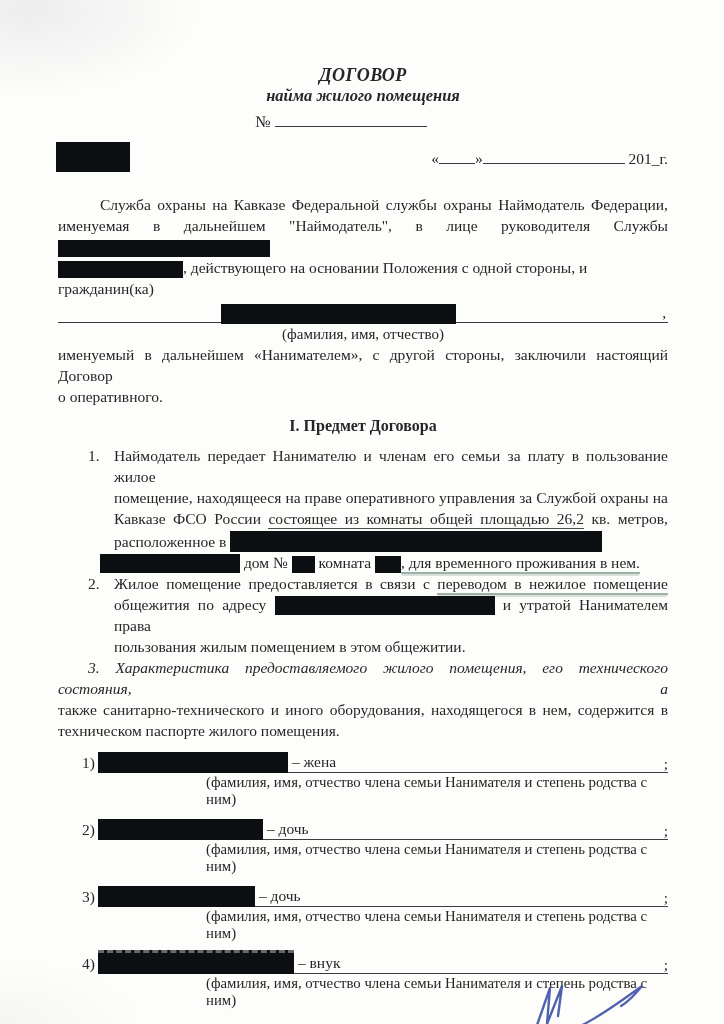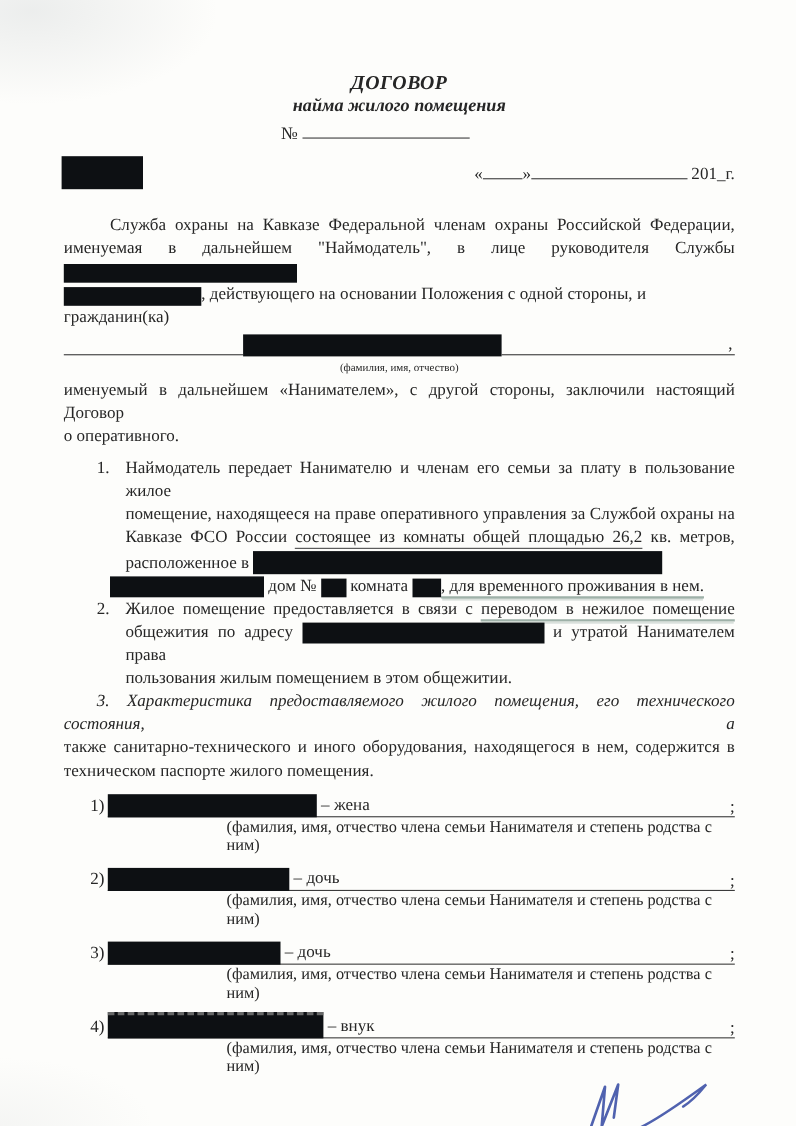--- a/index.html
+++ b/index.html
@@ -47,21 +47,21 @@
   
   .intro{margin-top:18px;}
   .indent1{text-indent:42px;}
   .fio-line{
     display:flex;align-items:flex-end;height:23px;margin-top:1px;
   }
   .fio-seg{flex:1;border-bottom:1.5px solid #3a3a3a;height:100%;}
   .fio-seg.first{flex:.8;}
   .fio-box{width:235px;height:20px;background:#0d1013;align-self:flex-end;margin-bottom:-1px;}
   .fio-comma{border-bottom:1.5px solid #3a3a3a;padding:0 2px;line-height:18px;}
-  .caption-center{text-align:center;font-size:10px;line-height:19px;margin-top:2px;}
+  .caption-center{text-align:center;font-size:15px;line-height:19px;margin-top:2px;}
   
   .sec-heading{font-weight:bold;text-align:center;font-size:16px;line-height:22px;margin-top:8px;}
   
   .olist{margin-top:8px;}
   .oli{position:relative;margin-left:30px;padding-left:26px;}
   .oli .onum{position:absolute;left:0;top:0;}
   .outdent{margin-left:-14px;}
   .pen-underline{
     border-bottom:2px solid rgba(134,158,147,.8);
     box-shadow:0 3px 0 -1px rgba(150,170,160,.35);
@@ -100,39 +100,40 @@
 
   <div class="stamp-row">
     <div class="stamp-box"></div>
     <div class="date-line">
       <span>«</span><span class="blank" style="width:36px;"></span><span>»</span><span class="blank" style="width:142px;"></span>
       <span>201_г.</span>
     </div>
   </div>
 
   <div class="intro">
-    <div class="jline indent1">Служба охраны на Кавказе Федеральной членам охраны Российской Федерации,</div>
+    <div class="jline indent1">Служба охраны на Кавказе Федеральной службы охраны Наймодатель Федерации,</div>
     <div class="jline">
       <span>именуемая в дальнейшем "Наймодатель", в лице руководителя Службы</span>
       <span class="redaction" style="width:212px;height:17px;"></span>
     </div>
     <div class="nline">
       <span class="redaction" style="width:125px;height:17px;"></span><span>, действующего на основании Положения  с одной стороны, и гражданин(ка)</span>
     </div>
     <div class="fio-line">
       <span class="fio-seg first"></span>
       <span class="fio-box"></span>
       <span class="fio-seg"></span>
       <span class="fio-comma">,</span>
     </div>
     <div class="caption-center">(фамилия, имя, отчество)</div>
     <div class="jline">именуемый в дальнейшем «Нанимателем», с другой стороны, заключили настоящий Договор</div>
     <div class="nline">о оперативного.</div>
   </div>
 
+  <div class="sec-heading">I. Предмет Договора</div>
 
   <div class="olist">
     <div class="oli">
       <span class="onum">1.</span>
       <div class="jline">Наймодатель передает Нанимателю и членам его семьи за плату в пользование жилое</div>
       <div class="jline">помещение, находящееся  на праве оперативного управления за Службой охраны на</div>
       <div class="jline">
         <span>Кавказе ФСО России</span>
         <span class="typed-blank">состоящее из комнаты общей площадью 26,2</span>
         <span>кв. метров,</span>

